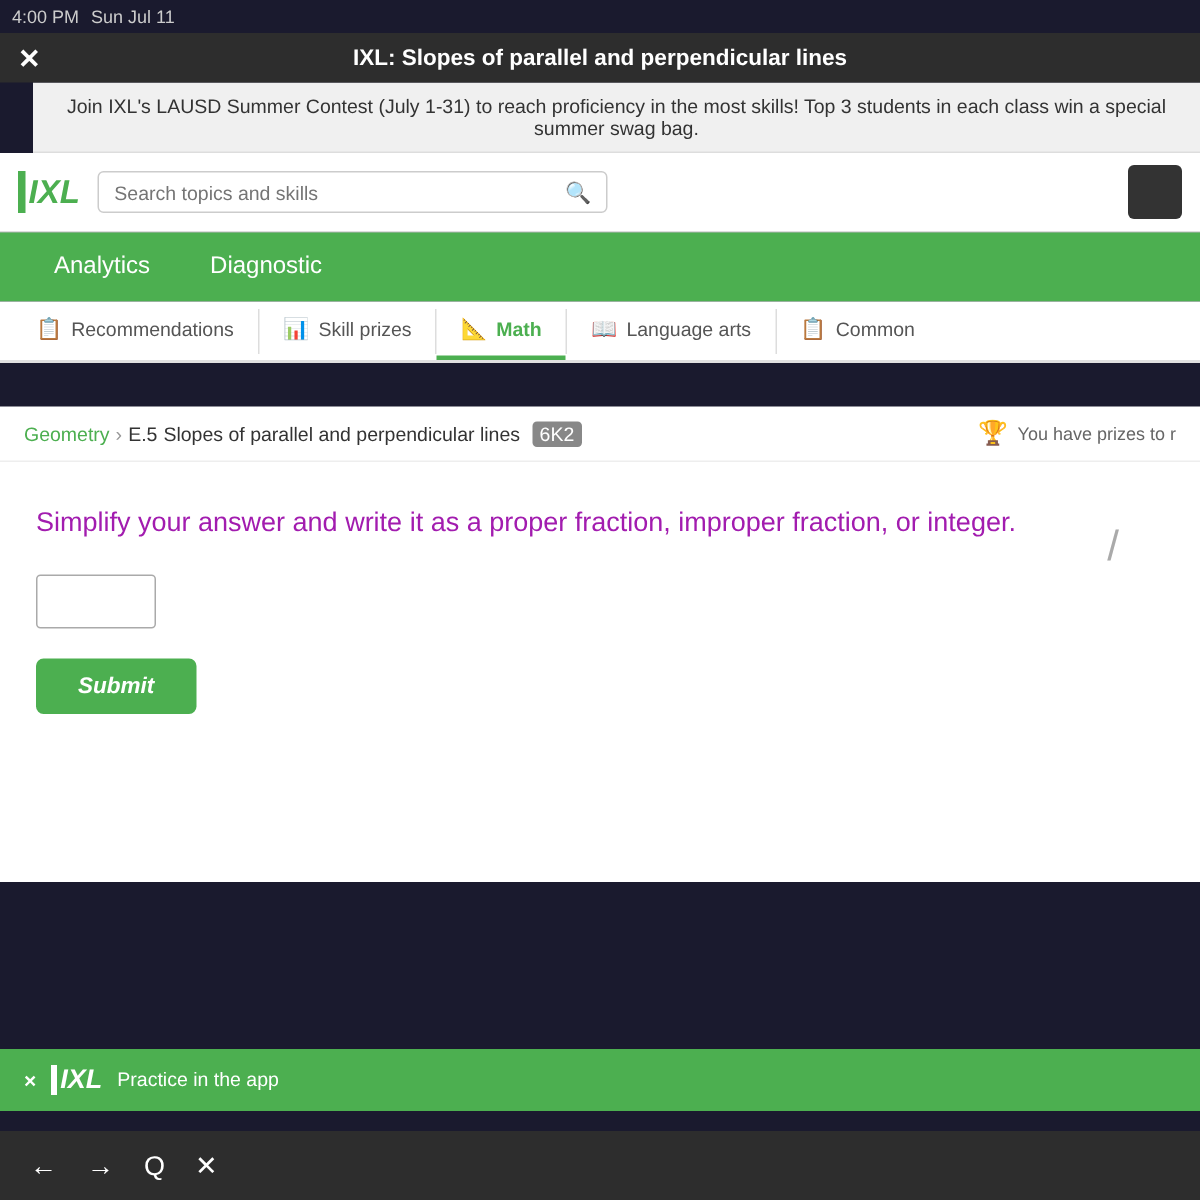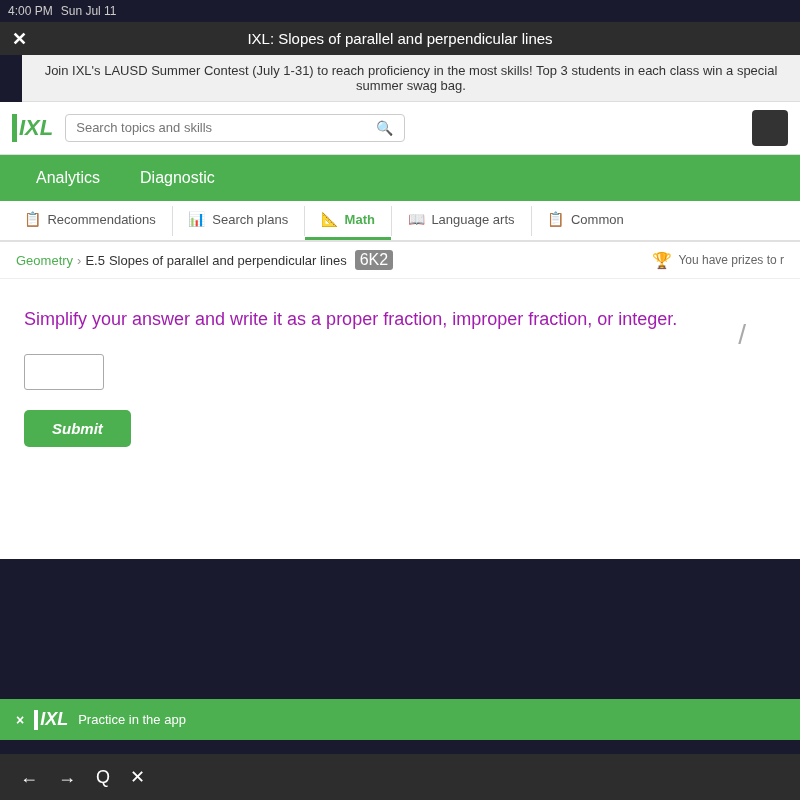--- a/index.html
+++ b/index.html
@@ -35,21 +35,21 @@
       position: absolute;
       left: 12px;
       color: white;
       font-size: 18px;
       font-weight: bold;
       cursor: pointer;
     }
     .browser-title {
       color: white;
       font-size: 15px;
-      font-weight: normal;
+      font-weight: bold;
     }
 
     
     .banner {
       background: #f0f0f0;
       text-align: center;
       padding: 8px 16px;
       font-size: 13px;
       color: #333;
       border-bottom: 1px solid #ddd;
@@ -76,21 +76,21 @@
       background: #4CAF50;
     }
     .ixl-logo-text {
       font-size: 22px;
       font-weight: 900;
       color: #4CAF50;
       font-style: italic;
     }
     .search-box {
       display: flex;
-      align-items: flex-start;
+      align-items: center;
       border: 1px solid #ccc;
       border-radius: 4px;
       padding: 5px 10px;
       flex: 1;
       max-width: 340px;
     }
     .search-box input {
       border: none;
       outline: none;
       font-size: 13px;
@@ -159,20 +159,21 @@
     }
 
     
     .breadcrumb-bar {
       background: white;
       display: flex;
       align-items: center;
       justify-content: space-between;
       padding: 8px 16px;
       border-bottom: 1px solid #eee;
+      margin-top: 29px;
     }
     .breadcrumb {
       display: flex;
       align-items: center;
       font-size: 13px;
       color: #555;
       gap: 4px;
     }
     .breadcrumb a {
       color: #4CAF50;
@@ -180,21 +181,21 @@
     }
     .breadcrumb .separator {
       color: #999;
     }
     .breadcrumb .current {
       color: #333;
     }
     .grade-badge {
       background: #888;
       color: white;
-      font-size: 16px;
+      font-size: 13px;
       padding: 1px 5px;
       border-radius: 3px;
       margin-left: 4px;
     }
     .prizes-notice {
       display: flex;
       align-items: center;
       gap: 6px;
       font-size: 12px;
       color: #666;
@@ -376,21 +377,21 @@
 </div>
 
 <div class="sub-tabs">
   <div class="sub-tab">
     <span class="sub-tab-icon">📋</span>
     <span>Recommendations</span>
   </div>
   <div class="tab-divider"></div>
   <div class="sub-tab">
     <span class="sub-tab-icon">📊</span>
-    <span>Search plans</span>
+    <span>Skill prizes</span>
   </div>
   <div class="tab-divider"></div>
   <div class="sub-tab active">
     <span class="sub-tab-icon">📐</span>
     <span>Math</span>
   </div>
   <div class="tab-divider"></div>
   <div class="sub-tab">
     <span class="sub-tab-icon">📖</span>
     <span>Language arts</span>

